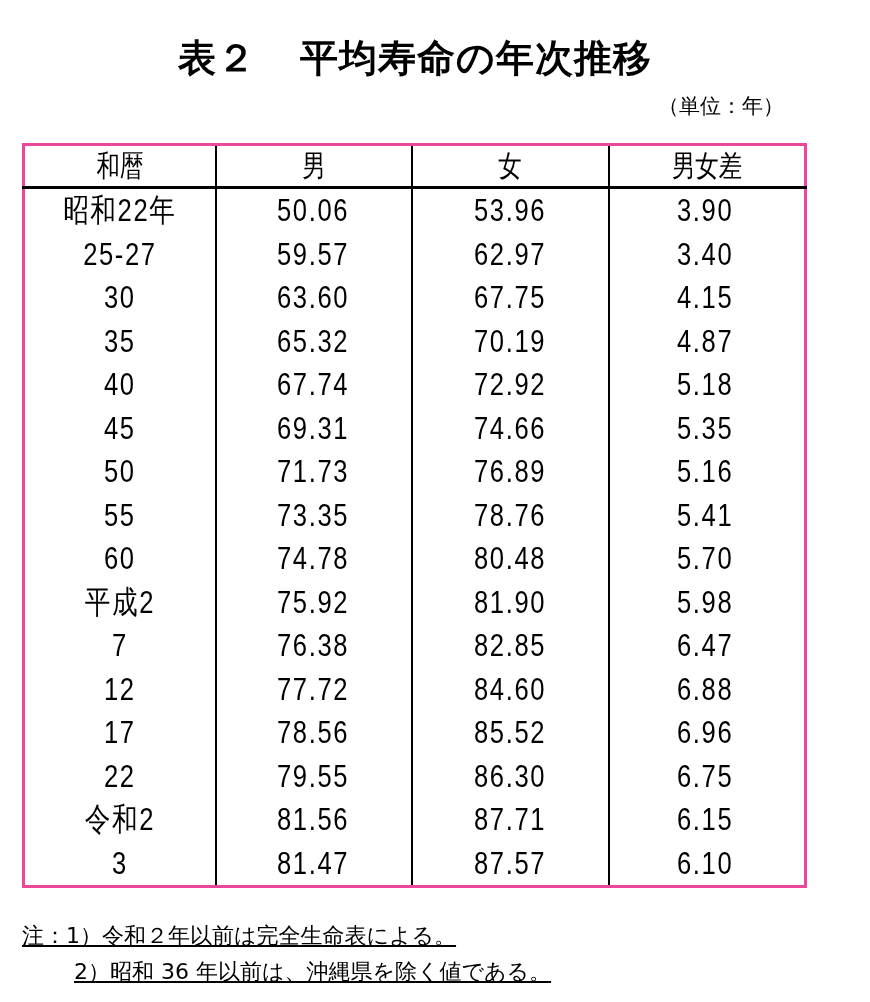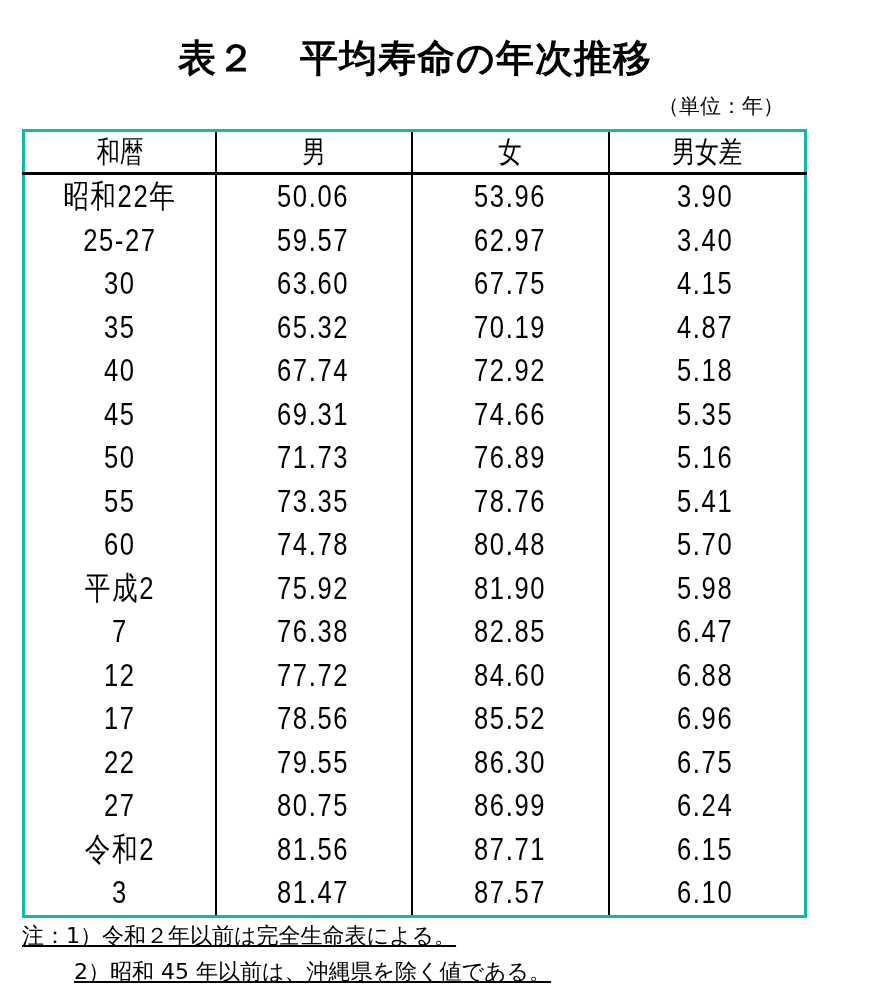--- a/index.html
+++ b/index.html
@@ -33,24 +33,24 @@
   .unit {
     position: absolute;
     right: 86px;
     top: 88px;
     font-size: 21px;
     line-height: 36px;
   }
   table.life {
     position: absolute;
     left: 22px;
-    top: 129px;
+    top: 143px;
     width: 782px;
     border-collapse: collapse;
-    border: 3px solid #14b8a6;
+    border: 3px solid #ec4899;
     table-layout: fixed;
   }
   table.life col.c0 { width: 192px; }
   table.life col.c1 { width: 196px; }
   table.life col.c2 { width: 197px; }
   table.life col.c3 { width: 197px; }
   table.life th {
     font-weight: normal;
     font-size: 30px;
     height: 40px;
@@ -206,36 +206,30 @@
         <td class="num"><span class="condnum">85.52</span></td>
         <td class="diff"><span class="condnum">6.96</span></td>
       </tr>
       <tr>
         <td><span class="condnum">22</span></td>
         <td class="num"><span class="condnum">79.55</span></td>
         <td class="num"><span class="condnum">86.30</span></td>
         <td class="diff"><span class="condnum">6.75</span></td>
       </tr>
       <tr>
-        <td><span class="condnum">27</span></td>
-        <td class="num"><span class="condnum">80.75</span></td>
-        <td class="num"><span class="condnum">86.99</span></td>
-        <td class="diff"><span class="condnum">6.24</span></td>
-      </tr>
-      <tr>
         <td><span class="condnum">令和2</span></td>
         <td class="num"><span class="condnum">81.56</span></td>
         <td class="num"><span class="condnum">87.71</span></td>
         <td class="diff"><span class="condnum">6.15</span></td>
       </tr>
       <tr>
         <td><span class="condnum">3</span></td>
         <td class="num"><span class="condnum">81.47</span></td>
         <td class="num"><span class="condnum">87.57</span></td>
         <td class="diff"><span class="condnum">6.10</span></td>
       </tr>
     </tbody>
 </table>
 
 <div class="notes">
   <div>注：1）令和２年以前は完全生命表による。</div>
-  <div class="n2">2）昭和 45 年以前は、沖縄県を除く値である。</div>
+  <div class="n2">2）昭和 36 年以前は、沖縄県を除く値である。</div>
 </div>
 
 </body></html>

